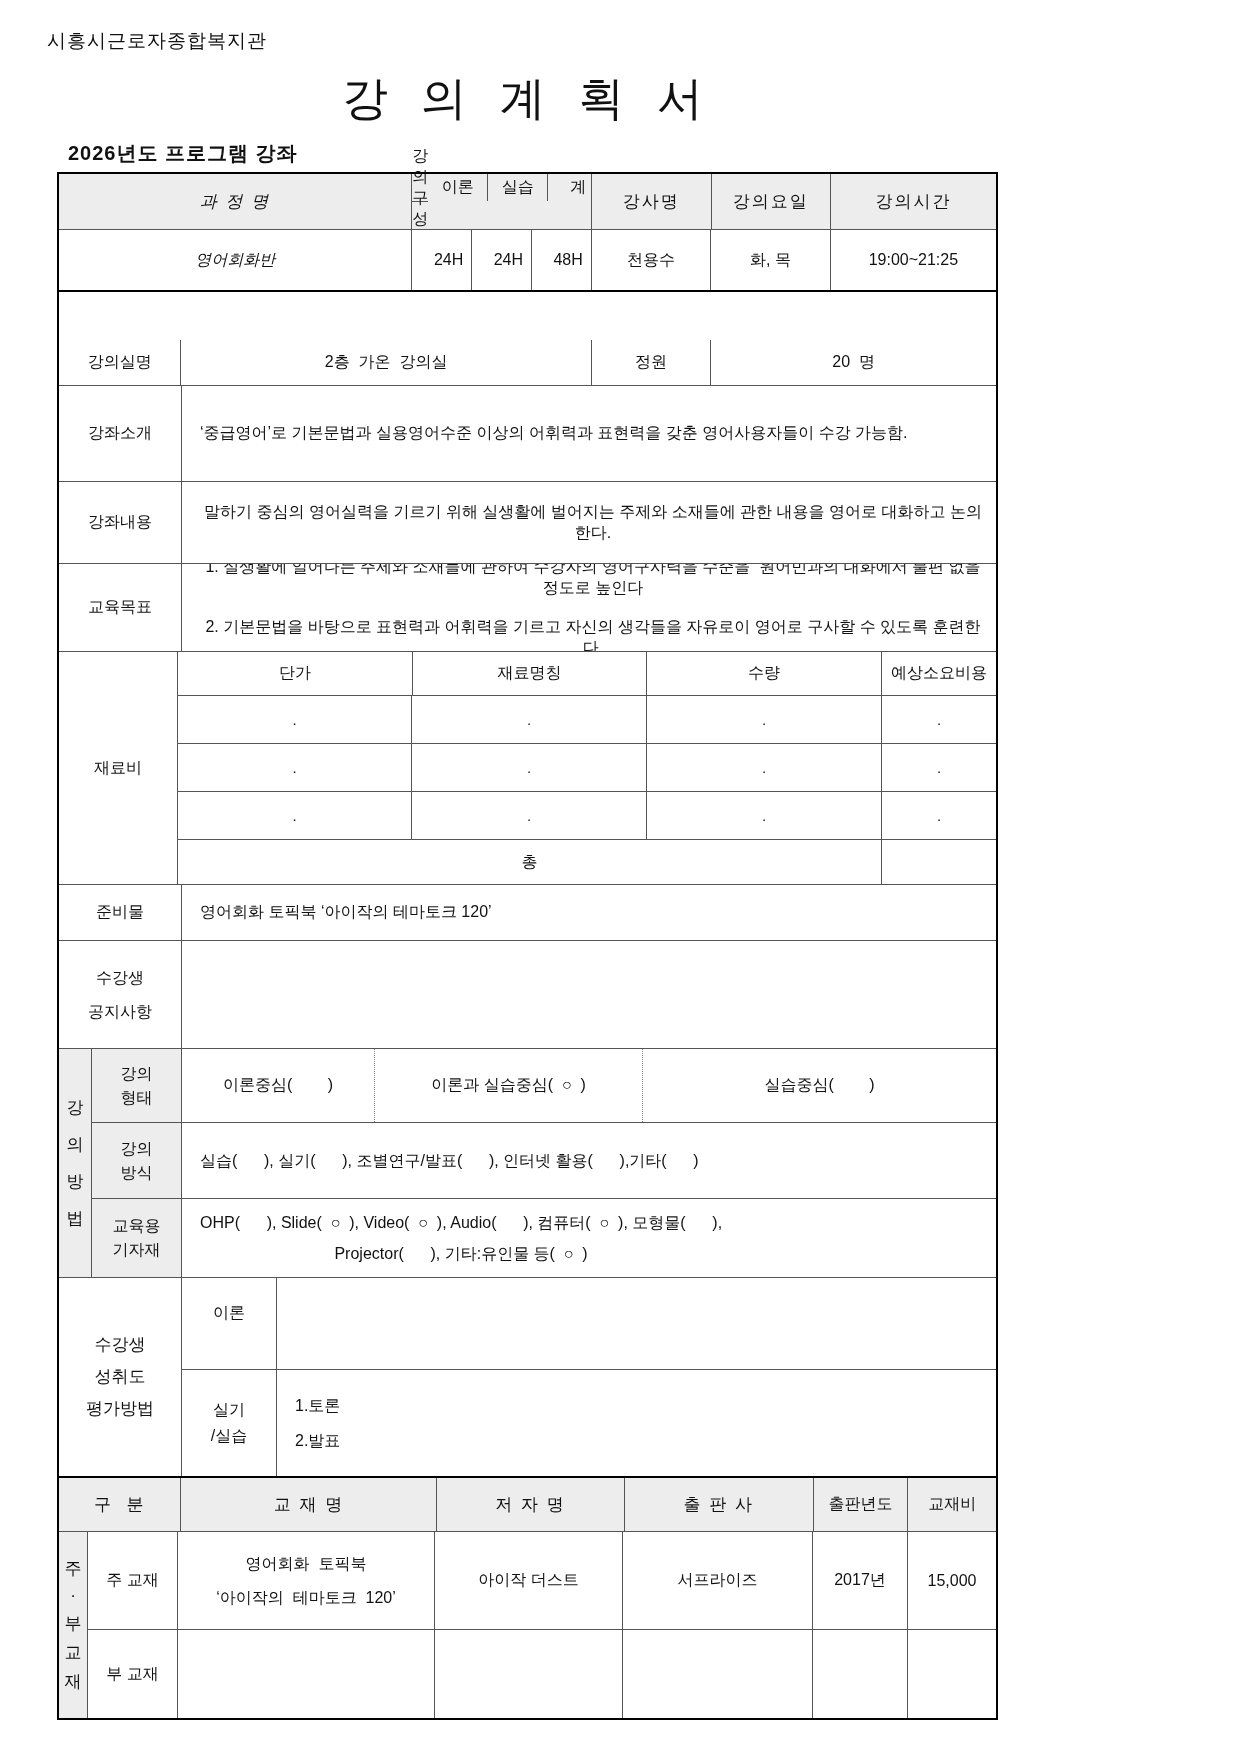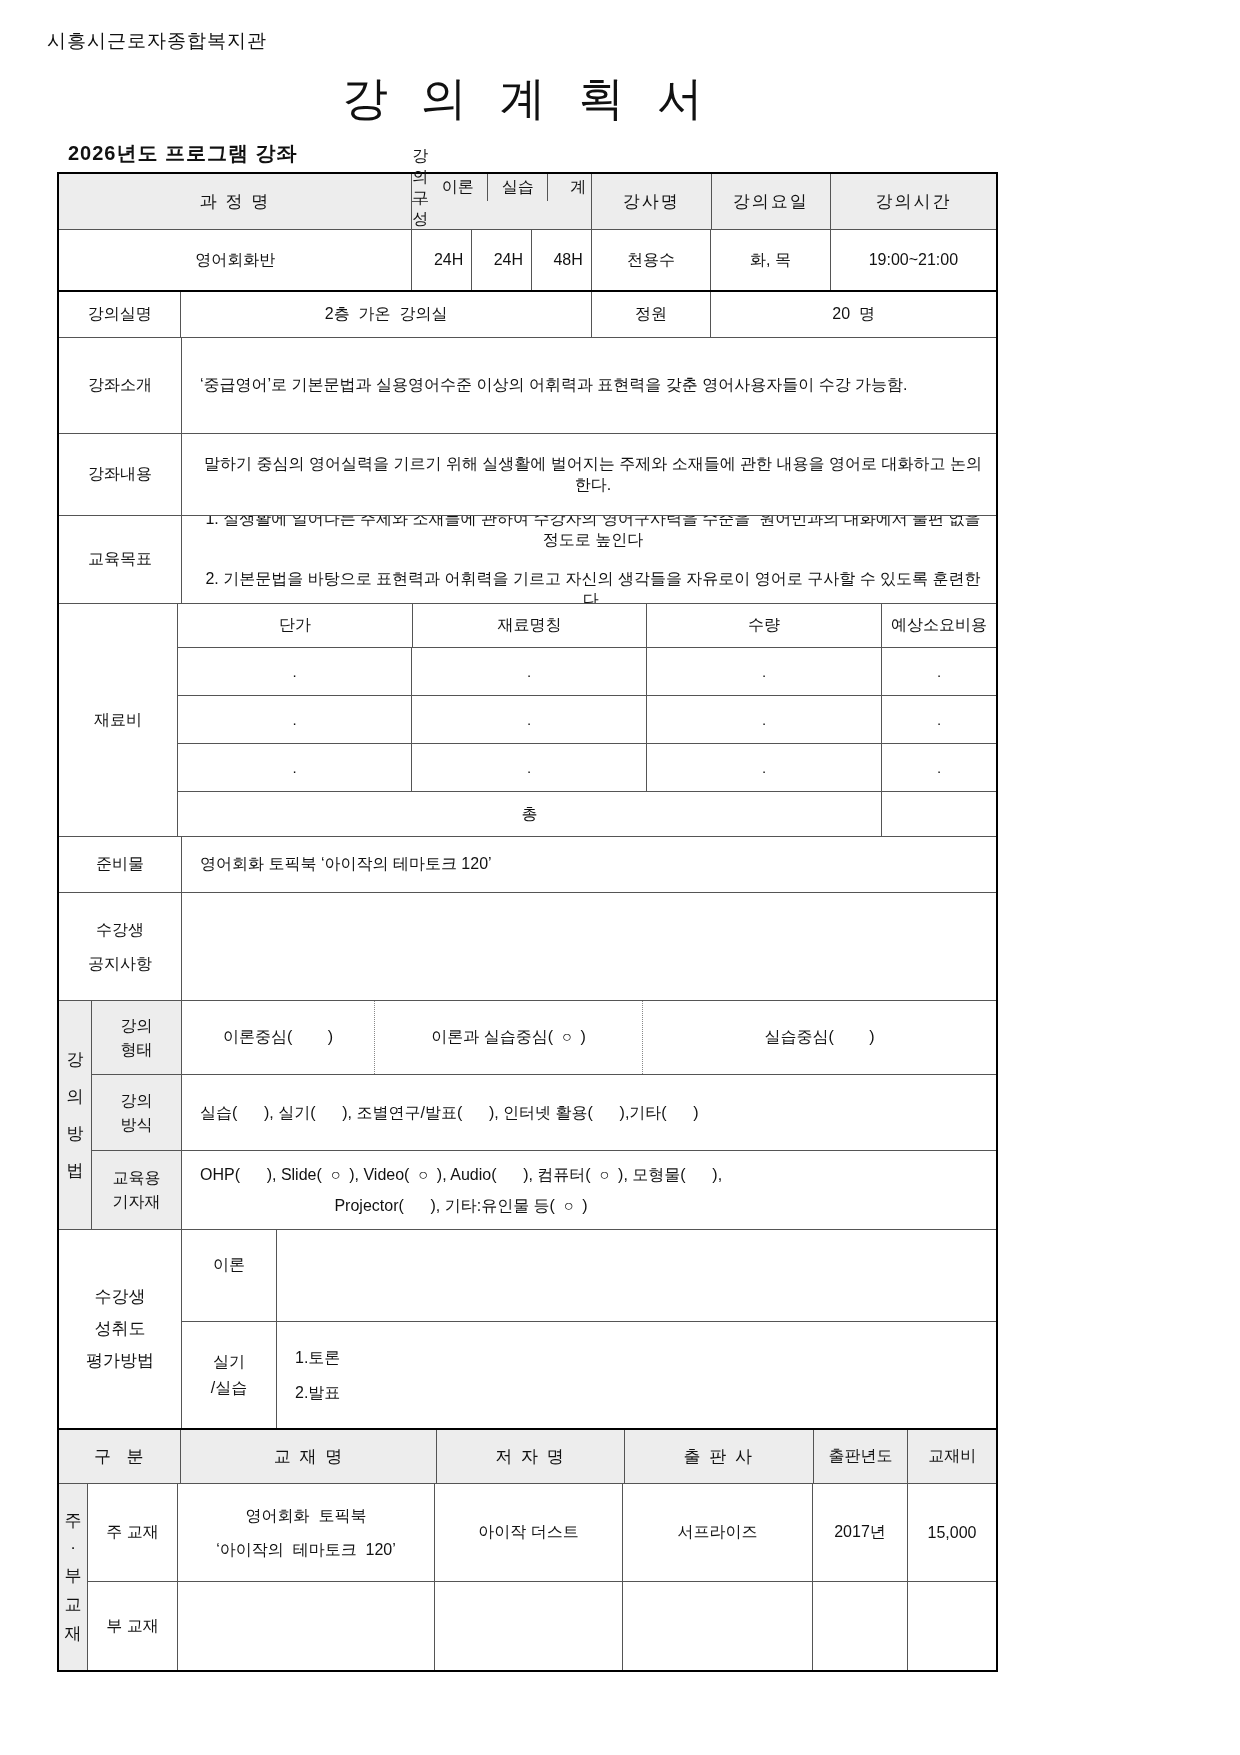--- a/index.html
+++ b/index.html
@@ -24,26 +24,26 @@
   .cell.right { justify-content:flex-end; text-align:right; padding-right:8px; }
   .gray { background:#ededed; }
   .stack { display:flex; flex-direction:column; }
   .subrow { display:flex; border-bottom:1px solid #555; }
   .subrow:last-child { border-bottom:none; }
   .prewrap { white-space:pre-wrap; }
   .vlabel { display:flex; flex-direction:column; align-items:center; justify-content:center; gap:14px; }
   .dotted-left { border-left:1px dotted #888; }
 
   
-  .c-course { width:355px; } .c-h60 { width:60px; } .c-h120 { width:120px; } .c-h166 { width:166px; }
+  .c-course { width:355px;font-style:italic; } .c-h60 { width:60px; } .c-h120 { width:120px; } .c-h166 { width:166px; }
   .hdr-sub { display:flex; width:180px; border-right:1px solid #555;justify-content:space-between; }
   .hdr-sub-top { height:28px; display:flex; align-items:center; justify-content:center; border-bottom:1px solid #555; }
   .hdr-sub-bottom { display:flex; height:27px; }
   .hdr-sub-bottom .cell { height:100%; }
-  .h-header { height:56px; } .h-course { height:62px; } .h-room { height:46px; }
+  .h-header { height:56px; } .h-course { height:62px; } .h-room { height:46px;margin-top:48px; }
   .h-intro { height:96px; } .h-content { height:82px; } .h-obj { height:88px; }
   .h-supplies { height:56px; } .h-notice { height:108px; }
 
   .c-label { width:123px; }
   .c-room-val { width:412px; }
   .c-room-cap { width:286px; }
   .c-flex { flex:1; }
 
   
   .m-col1 { width:234px; } .m-col2 { width:235px; } .m-col3 { width:235px; } .m-col4 { width:114px; }
@@ -97,21 +97,21 @@
     <div class="cell c-h166 gray hdr-cell last">강의시간</div>
   </div>
 
   <div class="tr h-course thick">
     <div class="cell c-course">영어회화반</div>
     <div class="cell c-h60 right">24H</div>
     <div class="cell c-h60 right">24H</div>
     <div class="cell c-h60 right">48H</div>
     <div class="cell c-h120">천용수</div>
     <div class="cell c-h120">화, 목</div>
-    <div class="cell c-h166 last">19:00~21:00</div>
+    <div class="cell c-h166 last">19:00~21:25</div>
   </div>
 
   <div class="tr h-room">
     <div class="cell c-label">강의실명</div>
     <div class="cell c-room-val prewrap">2층  가온  강의실</div>
     <div class="cell c-h120">정원</div>
     <div class="cell c-room-cap last prewrap">20  명</div>
   </div>
 
   <div class="tr h-intro">

